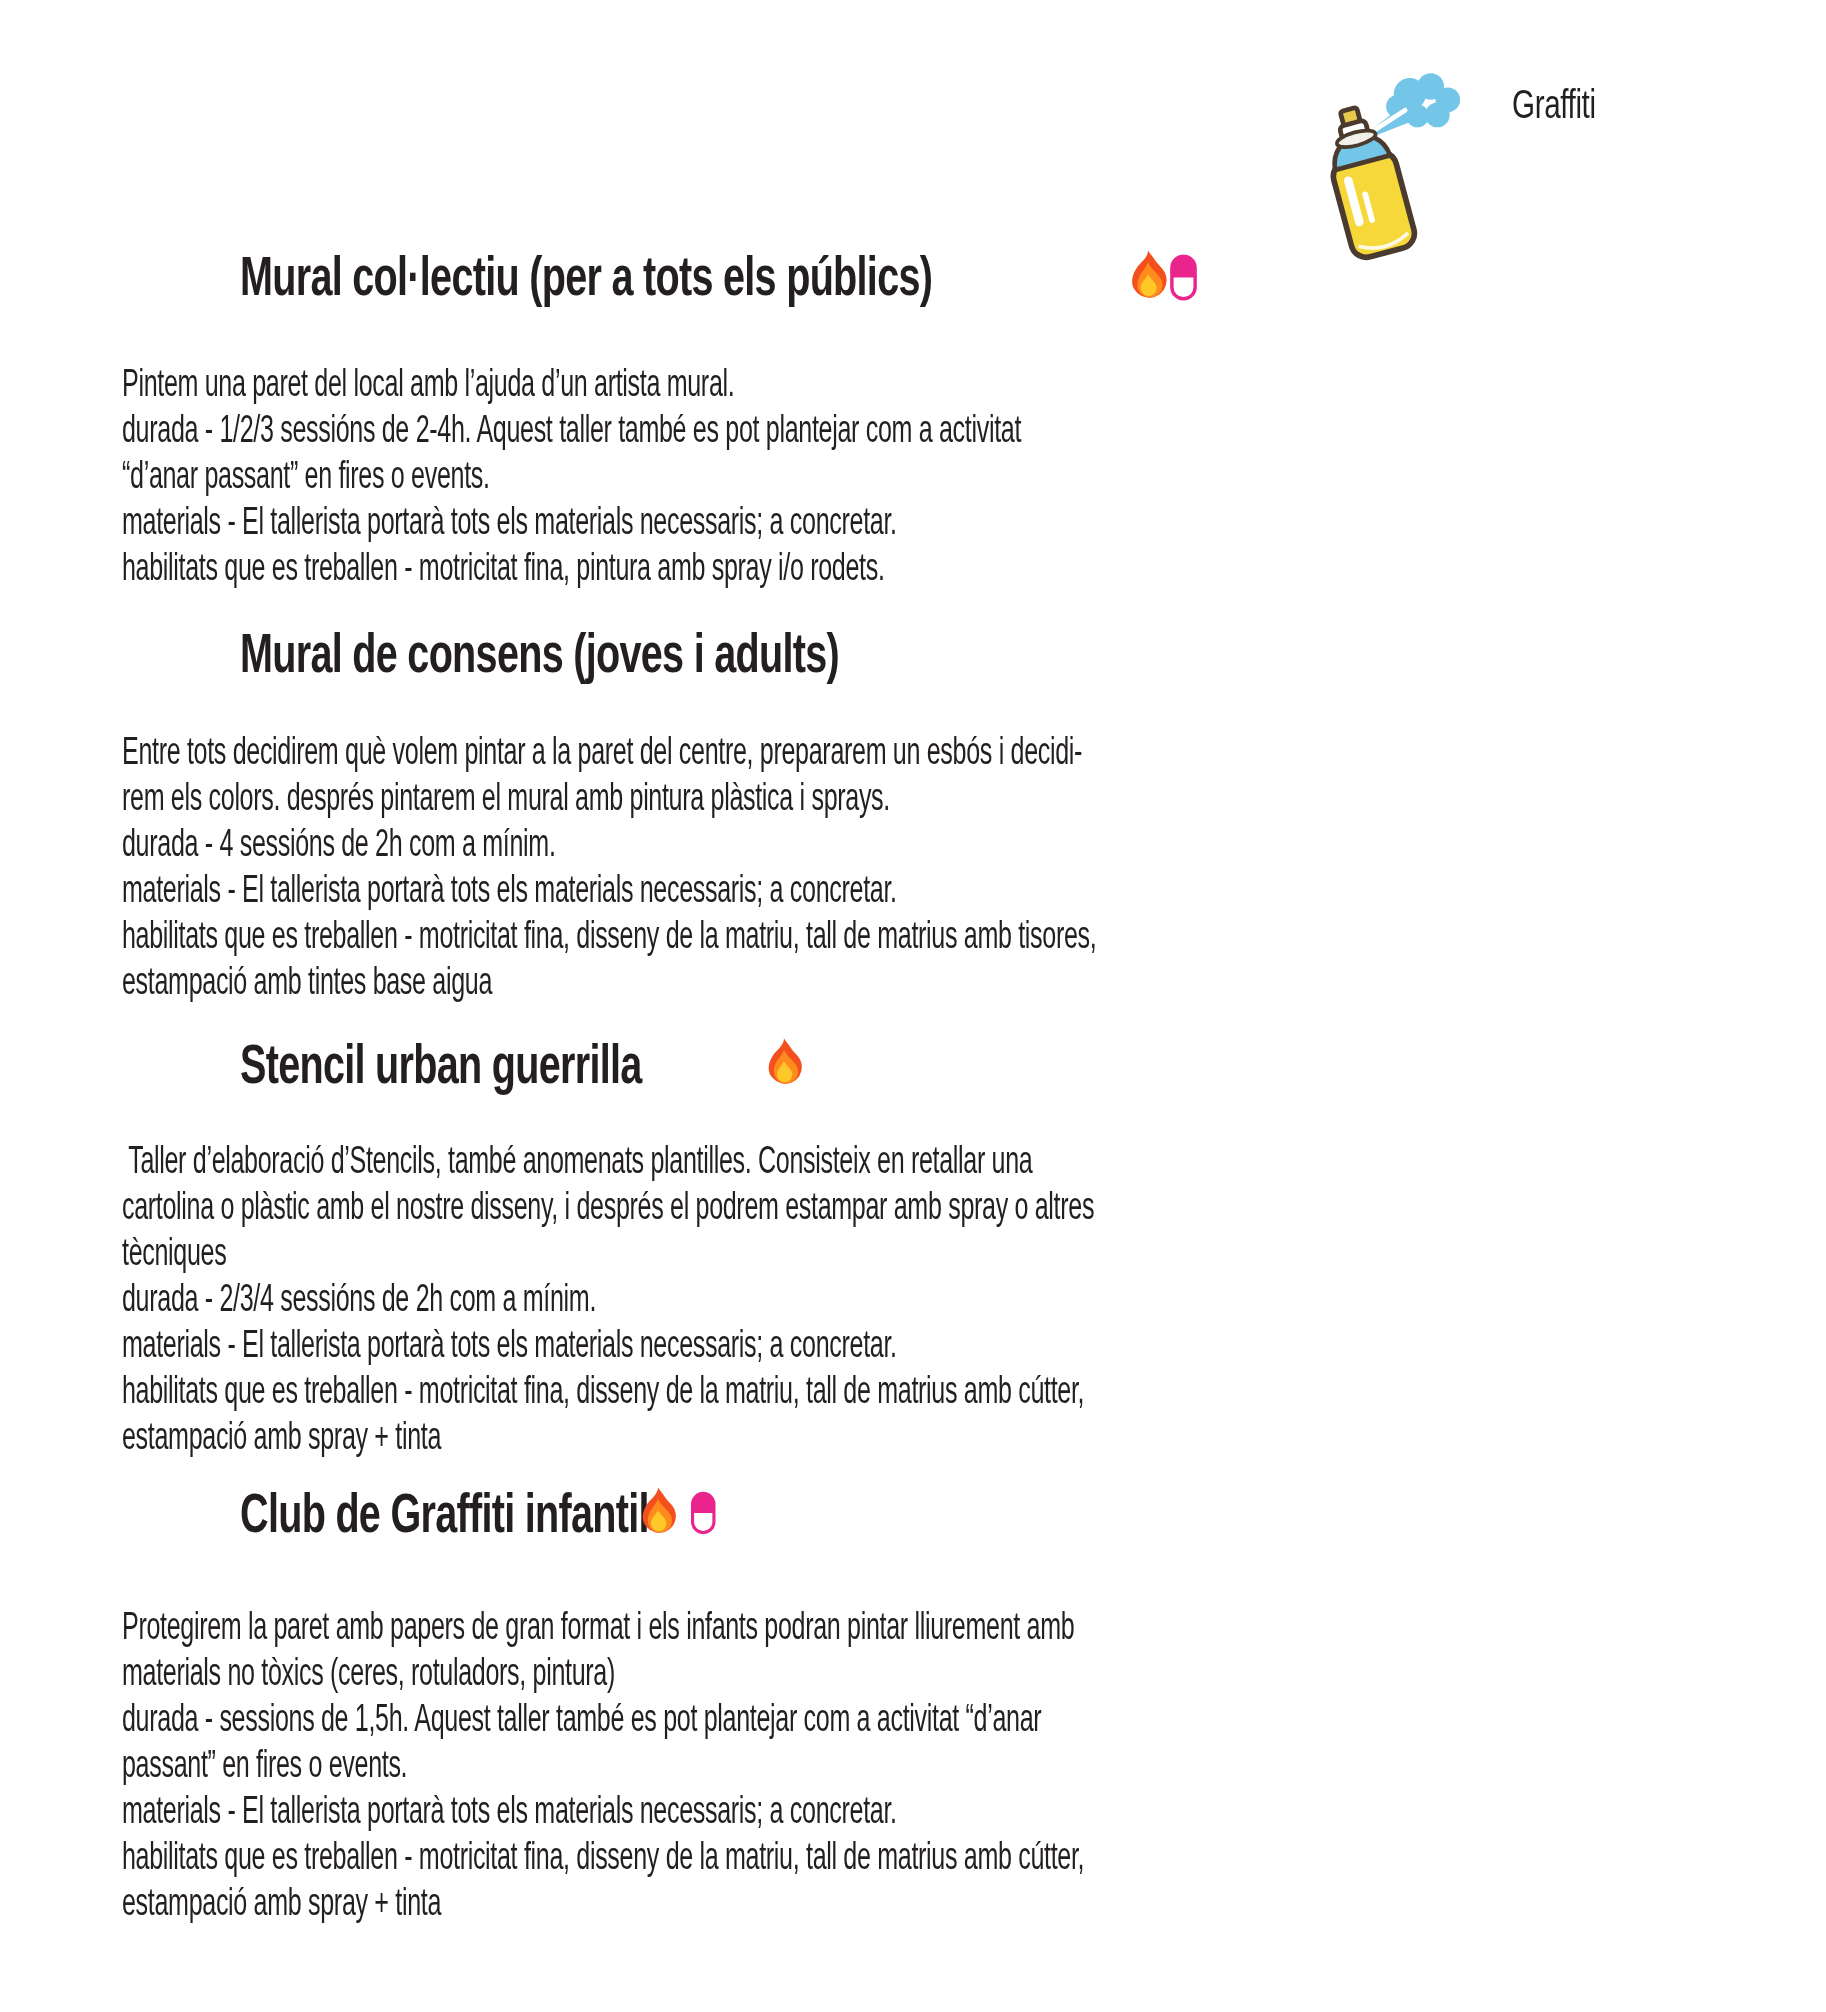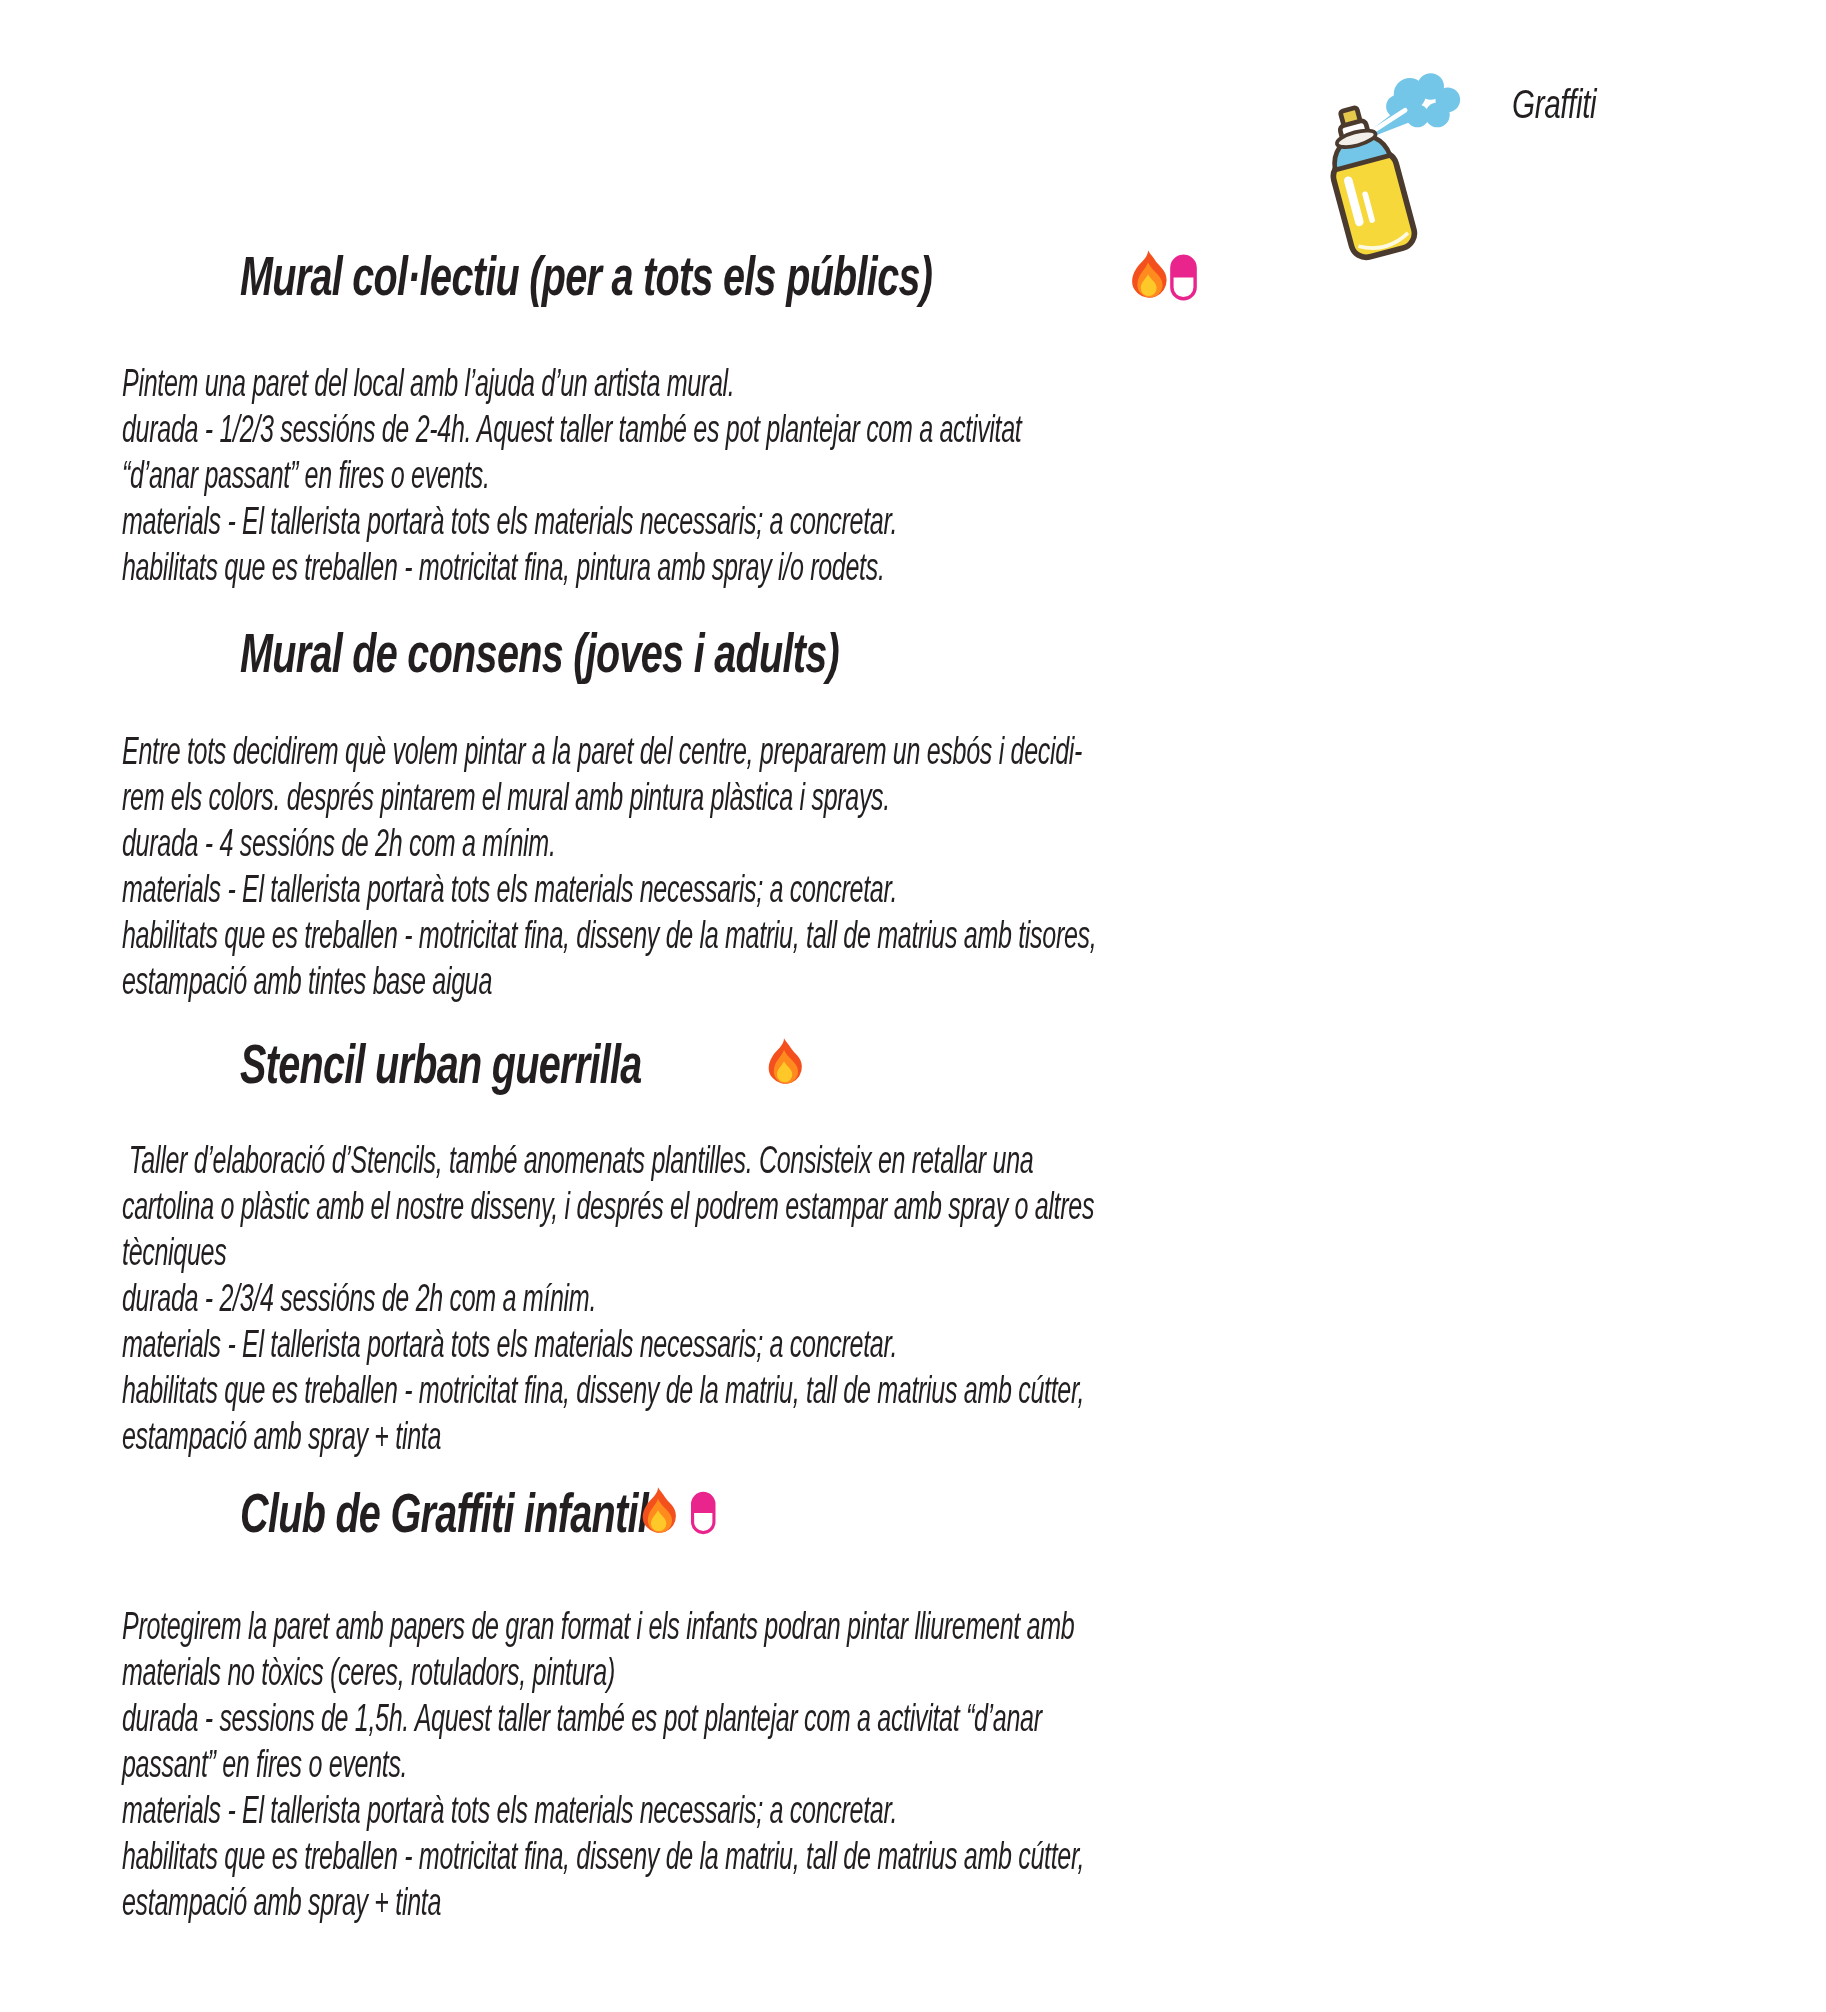--- a/index.html
+++ b/index.html
@@ -4,21 +4,21 @@
 <style>
   html, body { margin: 0; padding: 0; }
   body {
     width: 1826px; height: 2013px;
     background: #ffffff;
     font-family: "Liberation Sans", sans-serif;
     color: #231F20;
     position: relative;
     overflow: hidden;
   }
-  .page { position: absolute; inset: 0; font-style: italic; }
+  .page { position: absolute; inset: 0; }
 
   
   .spray-art { position: absolute; left: 1315px; top: 55px; }
   .category-label {
     position: absolute; left: 1512px; top: 82px;
     font-size: 40px; font-weight: 400; letter-spacing: -0.5px;
     transform: scaleX(0.74); transform-origin: 0 0;
     white-space: pre;
   }
 

